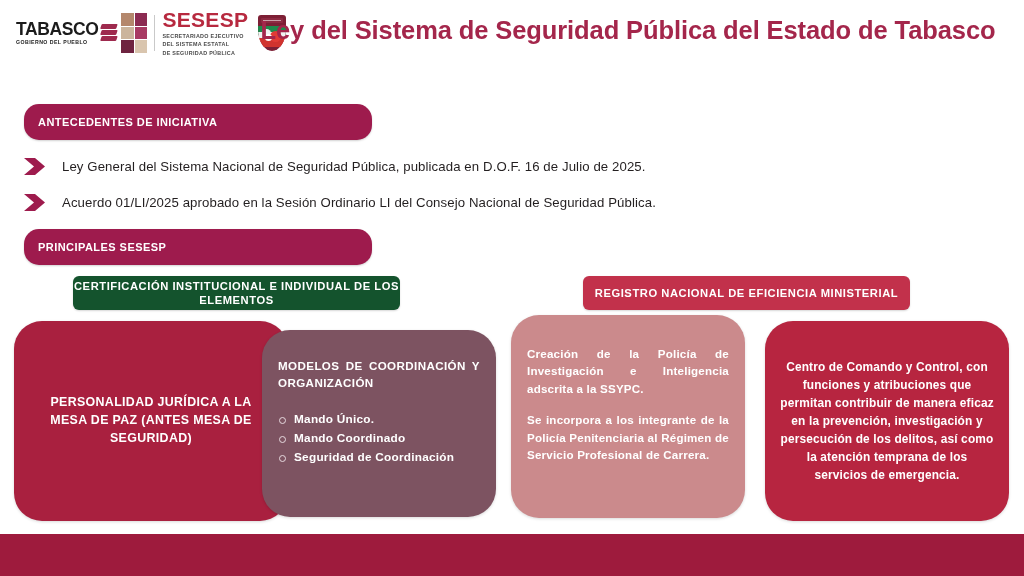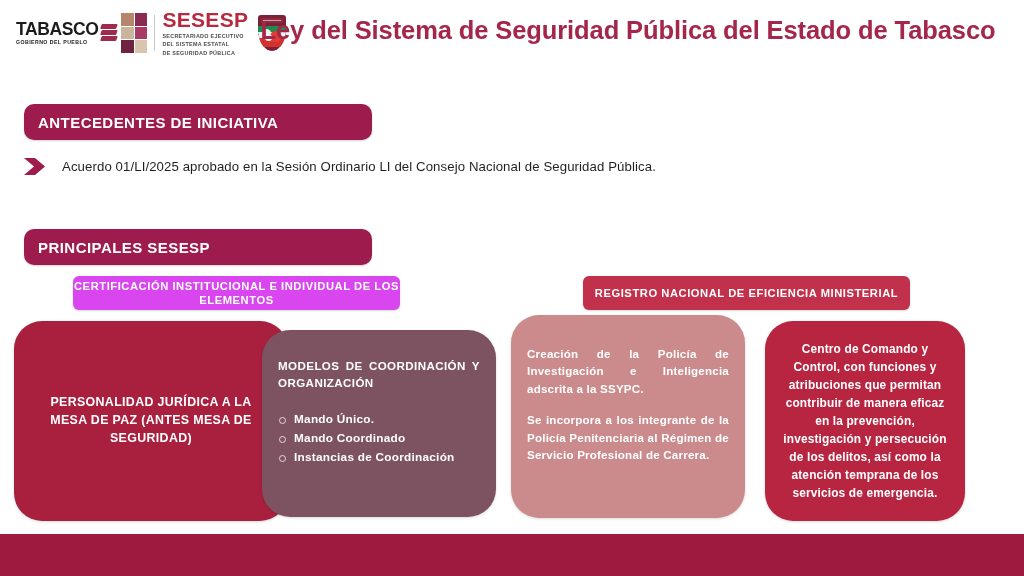--- a/index.html
+++ b/index.html
@@ -169,25 +169,25 @@
     line-height: 1.28;
     color: #a4264b;
     letter-spacing: -0.1px;
   }
 
   
   .banner {
     position: absolute;
     background: #9e1b4d;
     color: #ffffff;
-    border-radius: 10px;
+    border-radius: 15px;
     display: flex;
     align-items: center;
     padding-left: 14px;
-    font-size: 15px;
+    font-size: 11px;
     font-weight: bold;
     letter-spacing: 0.45px;
     box-shadow: 0 1px 2px rgba(0,0,0,.18);
   }
   #banner-antecedentes {
     left: 24px; top: 104px;
     width: 334px; height: 36px;
   }
   #banner-cambios {
     left: 24px; top: 229px;
@@ -229,21 +229,21 @@
     line-height: 1.28;
     display: flex;
     align-items: center;
     justify-content: center;
     text-align: center;
     box-shadow: 0 1px 2px rgba(0,0,0,.16);
   }
   #subbanner-certificacion {
     left: 73px; top: 276px;
     width: 327px; height: 34px;
-    background: #d946ef;
+    background: #14532d;
   }
   #subbanner-registro {
     left: 583px; top: 276px;
     width: 327px; height: 34px;
     background: #c2314b;
   }
 
   
   .card {
     position: absolute;
@@ -313,21 +313,21 @@
     font-weight: bold;
     line-height: 1.5;
     text-align: justify;
     text-justify: inter-word;
     letter-spacing: 0.2px;
   }
   #card-creacion p:last-child { margin-bottom: 0; }
 
   #card-centro {
     left: 765px; top: 321px;
-    width: 200px; height: 200px;
+    width: 244px; height: 200px;
     background: #b72540;
     display: flex;
     align-items: center;
     justify-content: flex-end;
     padding: 0 14px;
   }
   #card-centro .card-body {
     text-align: center;
     font-size: 11.9px;
     font-weight: bold;
@@ -395,20 +395,26 @@
 
   </div>
 
   <div class="page-title">Ley del Sistema de Seguridad Pública del Estado de Tabasco</div>
 </div>
 
 <div class="banner" id="banner-antecedentes">ANTECEDENTES DE INICIATIVA</div>
 
 <div class="bullet-list">
 
+  <div class="bullet-row">
+    <svg class="chev" viewBox="0 0 22 17">
+      <path d="M0 0 L11 0 L21 8.5 L11 17 L0 17 L10 8.5 Z" fill="#9e1b4d"></path>
+    </svg>
+    <span class="bullet-text">Ley General del Sistema Nacional de Seguridad Pública, publicada en D.O.F. 16 de Julio de 2025.</span>
+  </div>
 
   <div class="bullet-row">
     <svg class="chev" viewBox="0 0 22 17">
       <path d="M0 0 L11 0 L21 8.5 L11 17 L0 17 L10 8.5 Z" fill="#9e1b4d"></path>
     </svg>
     <span class="bullet-text">Acuerdo 01/LI/2025 aprobado en la Sesión Ordinario LI del Consejo Nacional de Seguridad Pública.</span>
   </div>
 
 </div>
 
@@ -420,21 +426,21 @@
 
 <div class="card" id="card-personalidad">
   <div class="card-title">PERSONALIDAD JURÍDICA A LA MESA DE PAZ (ANTES MESA DE SEGURIDAD)</div>
 </div>
 
 <div class="card" id="card-modelos">
   <div class="card-head">MODELOS DE COORDINACIÓN Y ORGANIZACIÓN</div>
   <ul class="circle-list">
     <li>Mando Único.</li>
     <li>Mando Coordinado</li>
-    <li>Instancias de Coordinación</li>
+    <li>Seguridad de Coordinación</li>
   </ul>
 </div>
 
 <div class="card" id="card-creacion">
   <p>Creación de la Policía de Investigación e Inteligencia adscrita a la SSYPC.</p>
   <p>Se incorpora a los integrante de la Policía Penitenciaria al Régimen de Servicio Profesional de Carrera.</p>
 </div>
 
 <div class="card" id="card-centro">
   <div class="card-body">Centro de Comando y Control, con funciones y atribuciones que permitan contribuir de manera eficaz en la prevención, investigación y persecución de los delitos, así como la atención temprana de los servicios de emergencia.</div>

